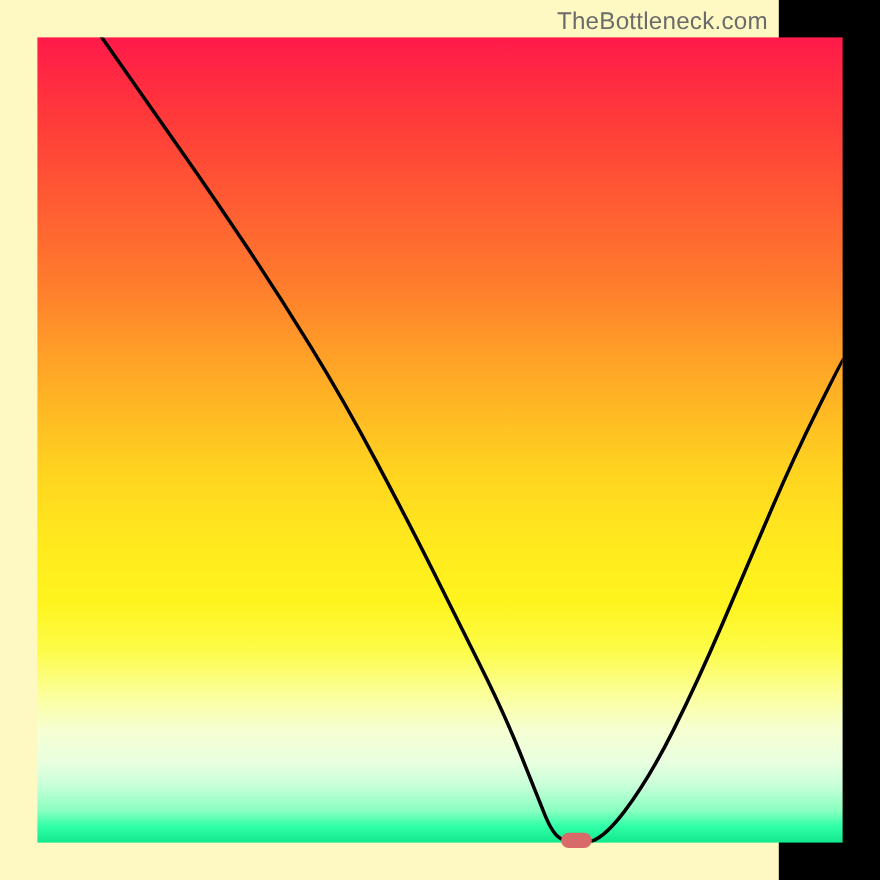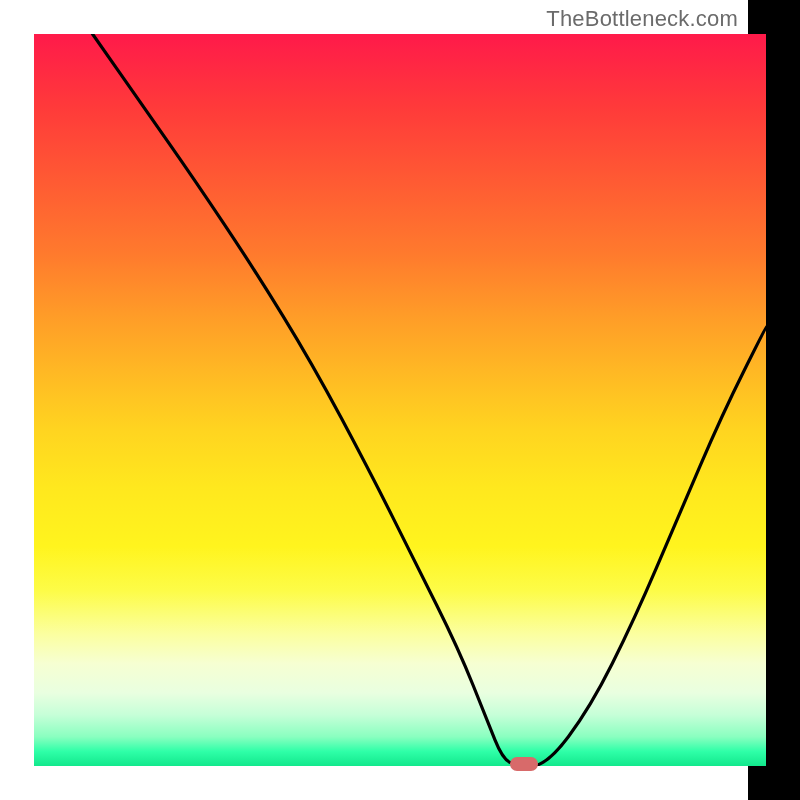--- a/index.html
+++ b/index.html
@@ -7,22 +7,21 @@
     padding: 0;
     width: 800px;
     height: 800px;
     background: #000;
     overflow: hidden;
   }
   .frame {
     position: relative;
     width: 708px;
     height: 800px;
-    background: #ffffff;
-    padding-left: 40px;
+    background: #fef9c3;
   }
   .plot {
     position: absolute;
     left: 34px;
     top: 34px;
     width: 732px;
     height: 732px;
     background: linear-gradient(to bottom,
       #ff1a4a 0%,
       #ff3a3a 10%,

